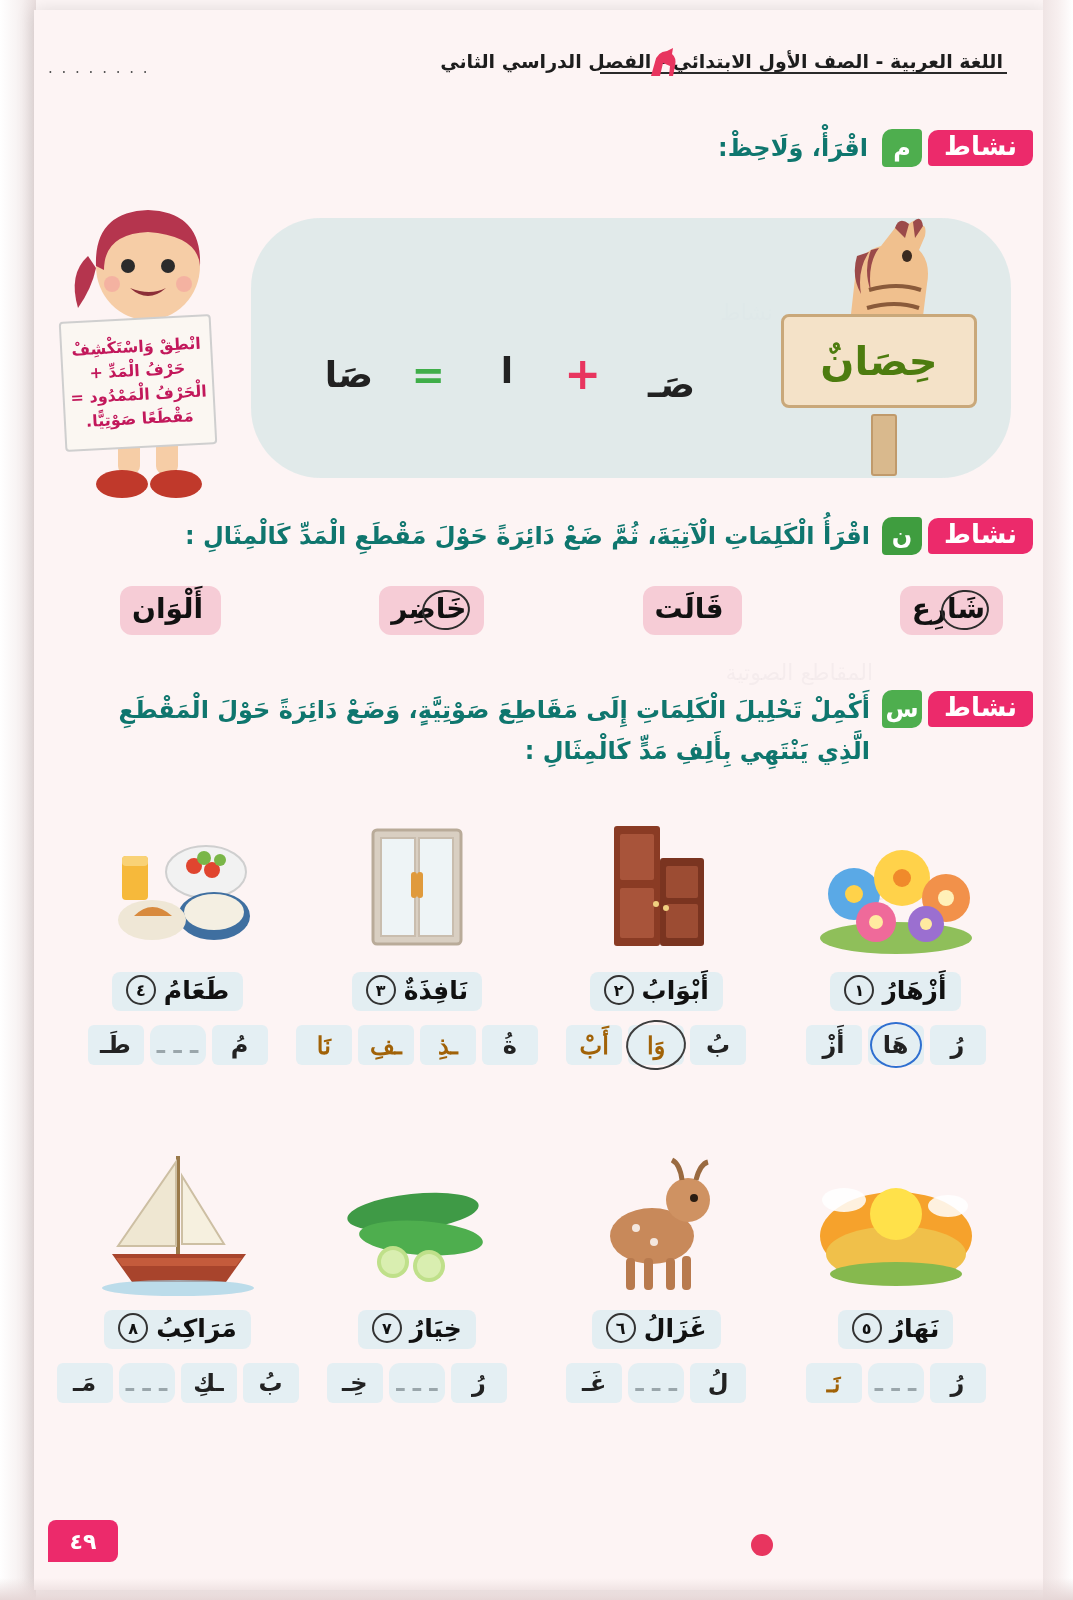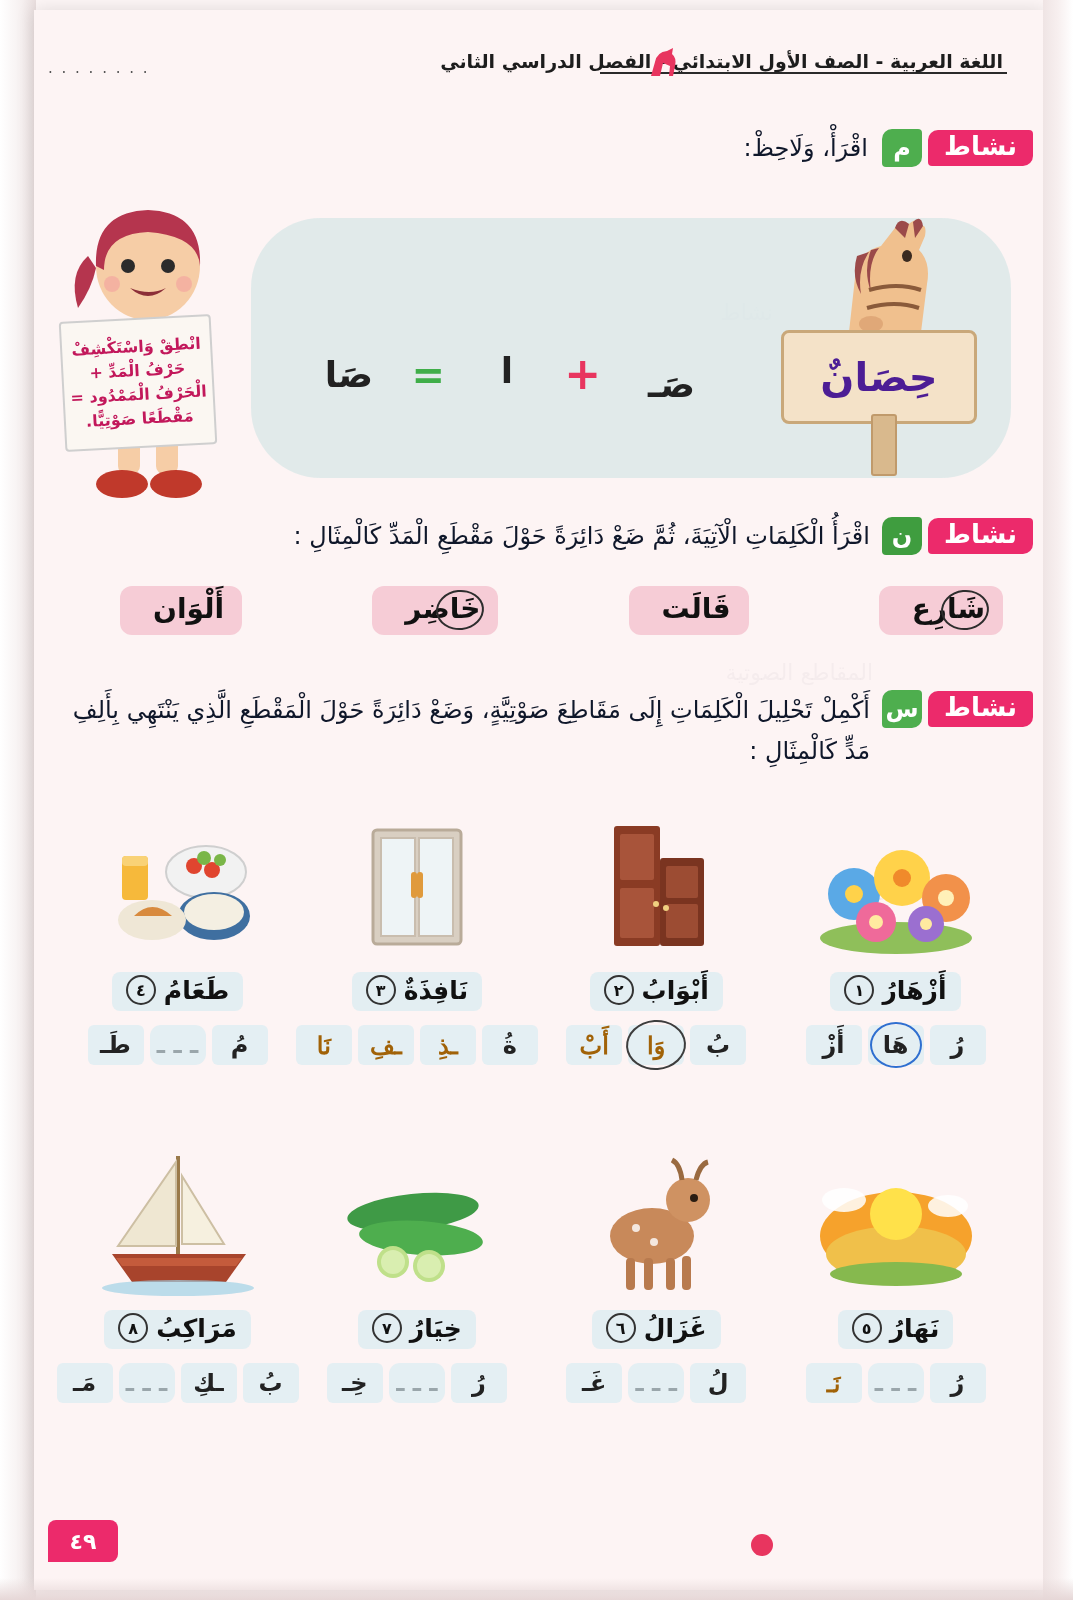--- a/index.html
+++ b/index.html
@@ -121,22 +121,22 @@
     align-items: center;
     justify-content: center;
     line-height: 1;
   }
   .tag-letter.green { background: #4eae4e; }
   .tag-letter.dark  { background: #3f9d3f; }
 
   .instr {
     direction: rtl;
     font-size: 24px;
-    color: #0f172a;
-    font-weight: normal;
+    color: #0f766e;
+    font-weight: bold;
     line-height: 1.7;
   }
 
   
   .row-m {
     position: absolute;
     top: 128px;
     right: 40px;
     display: flex;
     align-items: center;
@@ -148,31 +148,31 @@
     top: 218px;
     right: 62px;
     width: 760px;
     height: 260px;
     background: #d7e7e7;
     border-radius: 70px;
     opacity: .75;
   }
   .sign {
     position: absolute;
-    top: 330px;
+    top: 314px;
     right: 96px;
     width: 190px;
     height: 88px;
     background: #f4e2c8;
     border: 3px solid #c9a87a;
     border-radius: 8px;
     display: flex;
     align-items: center;
     justify-content: center;
-    color: #4c1d95;
+    color: #4d7c0f;
     font-size: 40px;
     font-weight: bold;
     direction: rtl;
   }
   .sign-post {
     position: absolute;
     top: 414px;
     right: 176px;
     width: 22px;
     height: 58px;
@@ -245,21 +245,21 @@
     top: 586px;
     right: 70px;
     left: 120px;
     display: flex;
     justify-content: space-between;
     direction: rtl;
   }
   .word-n {
     background: #f6ccd6;
     border-radius: 12px;
-    padding: 6px 18px 10px 33px;
+    padding: 6px 18px 10px 12px;
     font-size: 28px;
     font-weight: bold;
     color: #111;
     direction: rtl;
     position: relative;
   }
   .circle-mark {
     position: absolute;
     border: 2px solid #2d2d2d;
     border-radius: 50%;

